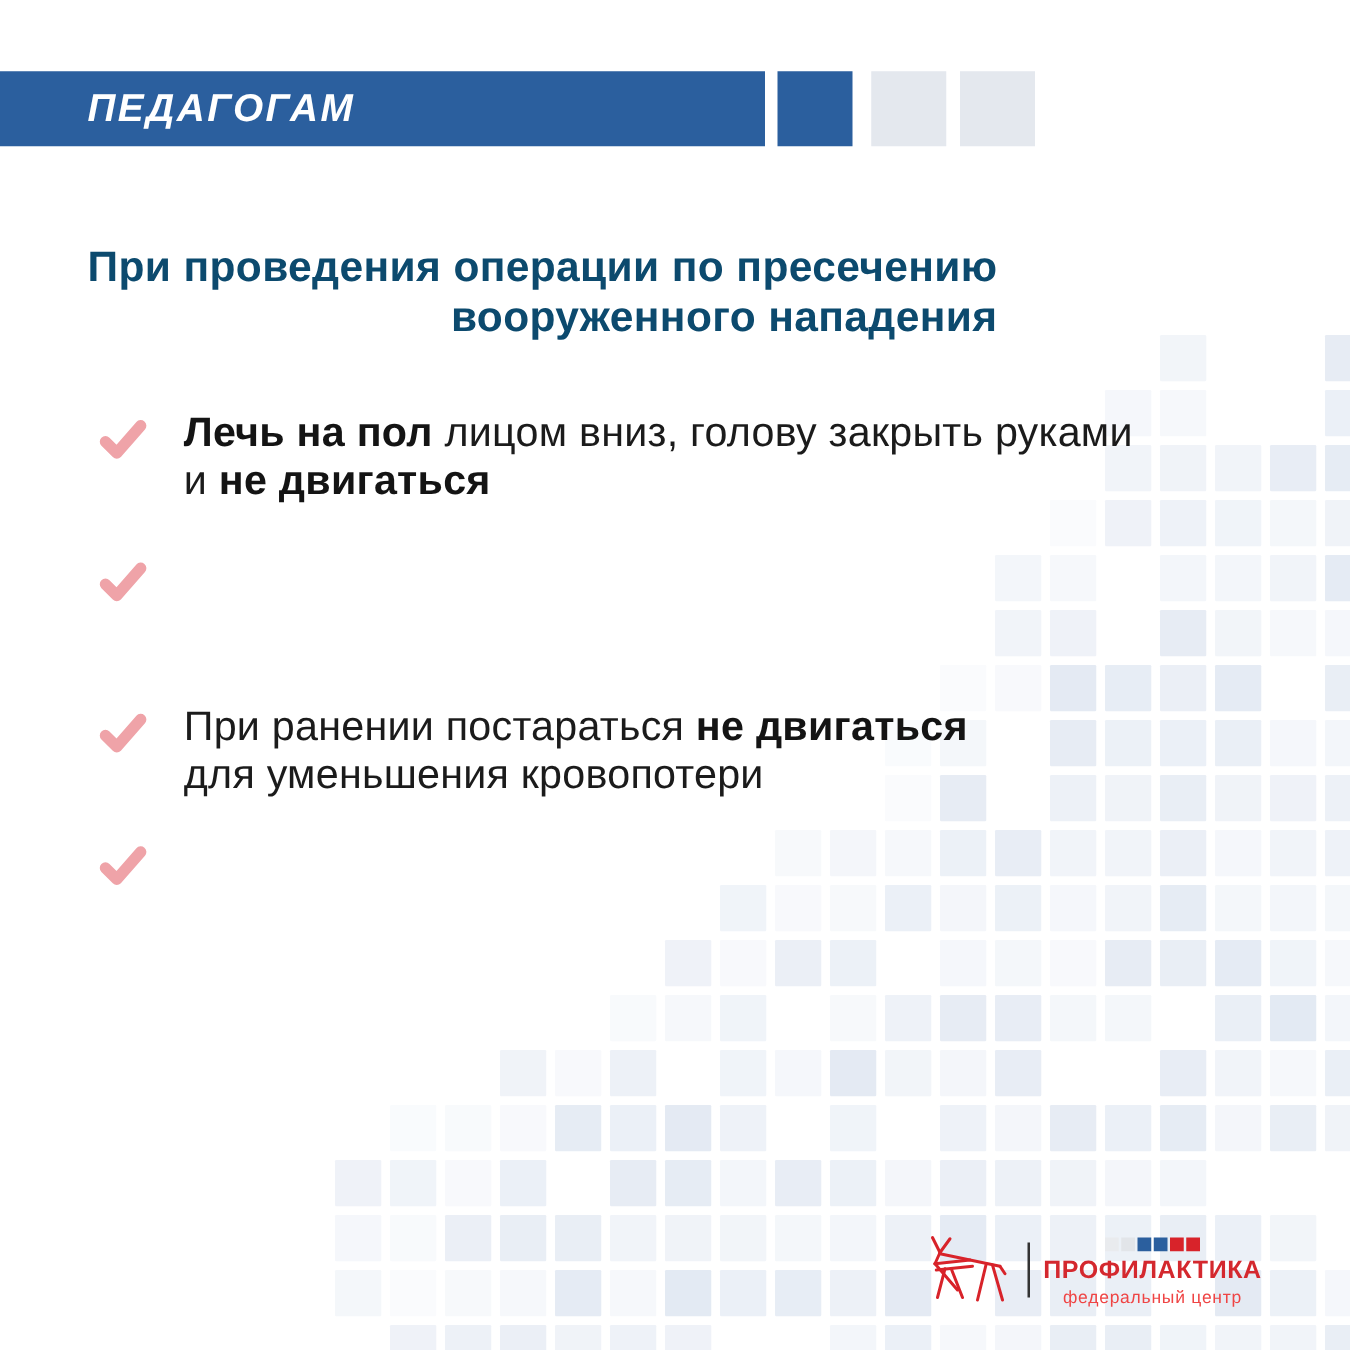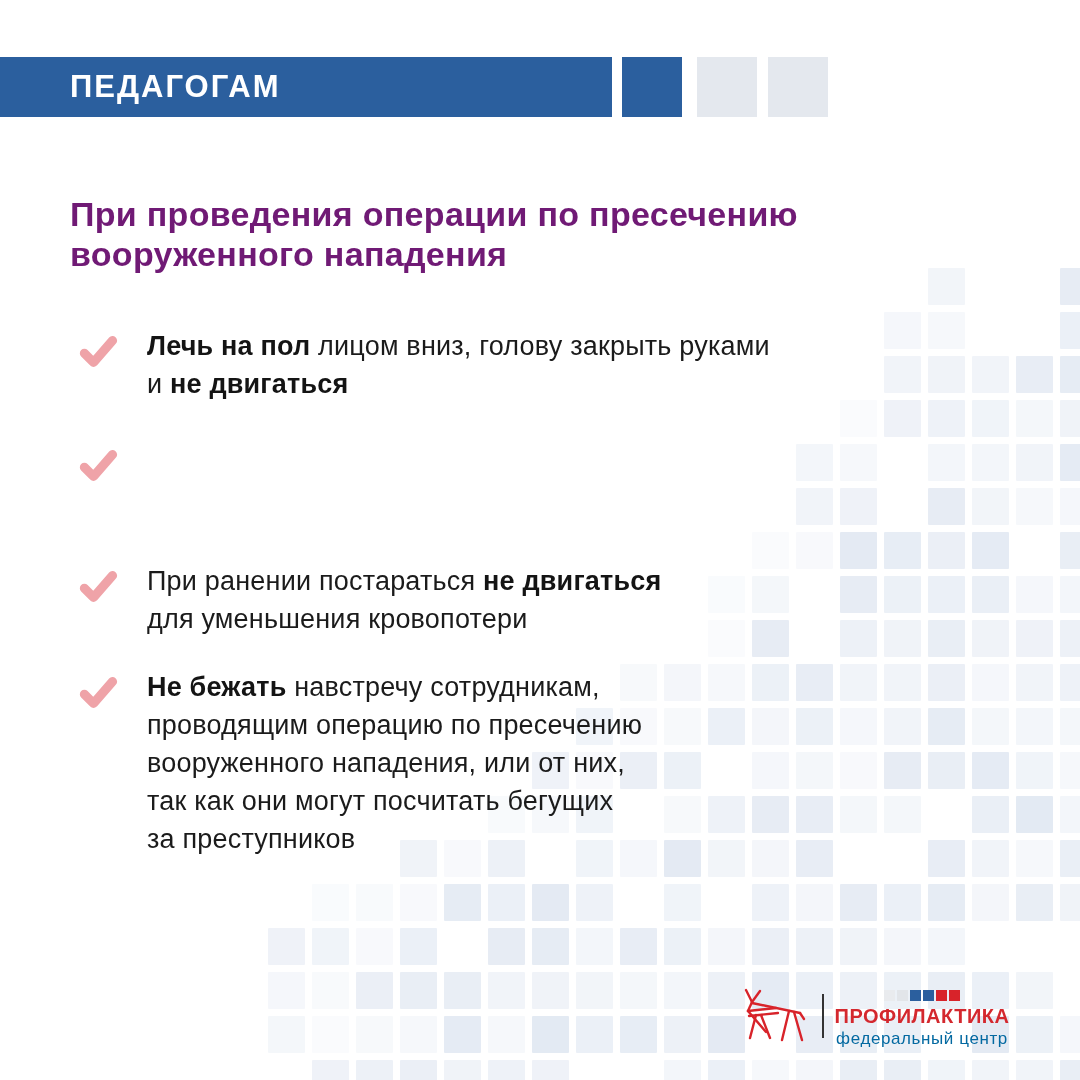--- a/index.html
+++ b/index.html
@@ -5,52 +5,52 @@
   html,body{margin:0;padding:0;background:#ffffff;}
   .canvas{
     position:relative;width:1080px;height:1080px;background:#ffffff;
     overflow:hidden;font-family:"Liberation Sans","DejaVu Sans",sans-serif;
   }
   
   #mosaic{position:absolute;left:0;top:0;width:1080px;height:1080px;z-index:0;}
   
   .header-bar{
     position:absolute;left:0;top:57px;width:612px;height:60px;background:#2b5f9e;z-index:2;
-    display:flex;align-items:center;
+    display:flex;align-items:center;font-style:italic;
   }
   .header-bar span{
     color:#ffffff;font-size:31px;font-weight:bold;letter-spacing:2px;padding-left:70px;
   }
   .hsq{position:absolute;top:57px;width:60px;height:60px;z-index:2;}
   .hsq.b{left:622px;background:#2b5f9e;}
   .hsq.g1{left:697px;background:#e4e8ee;}
   .hsq.g2{left:768px;background:#e4e8ee;}
   
   .heading{
     position:absolute;left:70px;top:194px;z-index:2;margin:0;
-    font-size:34px;line-height:40px;font-weight:bold;color:#701a75;
-    letter-spacing:0.3px;white-space:pre-line;
+    font-size:34px;line-height:40px;font-weight:bold;color:#0c4a6e;
+    letter-spacing:0.3px;white-space:pre-line;text-align:right;
   }
   
   .bullet{position:absolute;left:78px;display:flex;align-items:flex-start;z-index:2;}
   .bullet .chk{flex:0 0 auto;margin-top:8px;}
   .bullet p{
-    margin:0 0 0 29px;font-size:27px;line-height:38px;color:#1b1b1b;
+    margin:0 0 0 29px;font-size:33px;line-height:38px;color:#1b1b1b;
     letter-spacing:0.2px;white-space:pre-line;
   }
   .bullet p .bold{font-weight:bold;color:#141414;}
   .b1{top:327px;} .b2{top:441px;} .b3{top:550px;margin-top:12px;} .b4{top:668px;}
   
   .logo{position:absolute;left:742px;top:988px;display:flex;align-items:flex-start;z-index:2;}
   .logo-divider{width:2px;height:44px;background:#333333;margin:6px 0 0 14px;}
   .logo-right{margin-left:20px;width:156px;display:flex;flex-direction:column;align-items:center;}
   .logo-squares{display:flex;gap:2px;height:11px;margin-top:2px;}
   .logo-squares div{width:11px;height:11px;}
   .logo-title{font-size:20px;font-weight:bold;color:#d4282e;letter-spacing:0.5px;margin-top:4px;white-space:nowrap;}
-  .logo-subtitle{font-size:17px;color:#0369a1;letter-spacing:0.6px;margin-top:1px;white-space:nowrap;}
+  .logo-subtitle{font-size:14px;color:#ef4444;letter-spacing:0.6px;margin-top:1px;white-space:nowrap;}
 </style>
 </head>
 <body>
 
 <div class="canvas">
 
   <svg id="mosaic">
       <rect x="928" y="268" width="37" height="37" rx="1" fill="rgba(47,95,165,0.064)"></rect>
       <rect x="1060" y="268" width="37" height="37" rx="1" fill="rgba(47,95,165,0.118)"></rect>
       <rect x="884" y="312" width="37" height="37" rx="1" fill="rgba(47,95,165,0.047)"></rect>
@@ -275,25 +275,20 @@
       <polyline points="7,20 17,30 38,6" fill="none" stroke="#efa3a8" stroke-width="10" stroke-linecap="round" stroke-linejoin="round"></polyline>
     </svg>
     <p><span>При ранении постараться </span><span class="bold">не двигаться</span><span>
 для уменьшения кровопотери</span></p>
   </div>
 
   <div class="bullet b4">
     <svg class="chk" width="40" height="33" viewBox="0 0 44 36">
       <polyline points="7,20 17,30 38,6" fill="none" stroke="#efa3a8" stroke-width="10" stroke-linecap="round" stroke-linejoin="round"></polyline>
     </svg>
-    <p><span class="bold">Не бежать</span><span> навстречу сотрудникам,
-проводящим операцию по пресечению
-вооруженного нападения, или от них,
-так как они могут посчитать бегущих
-за преступников</span></p>
   </div>
 
   <div class="logo">
     <svg width="66" height="56" viewBox="0 0 66 56">
       <g fill="none" stroke="#d8232a" stroke-width="2.4" stroke-linecap="round">
         <path d="M10,14 L4,2"></path>
         <path d="M10,14 L18,3"></path>
         <path d="M10,14 L6,23"></path>
         <path d="M10,15 L58,25"></path>
         <path d="M6,23 L34,20"></path>

